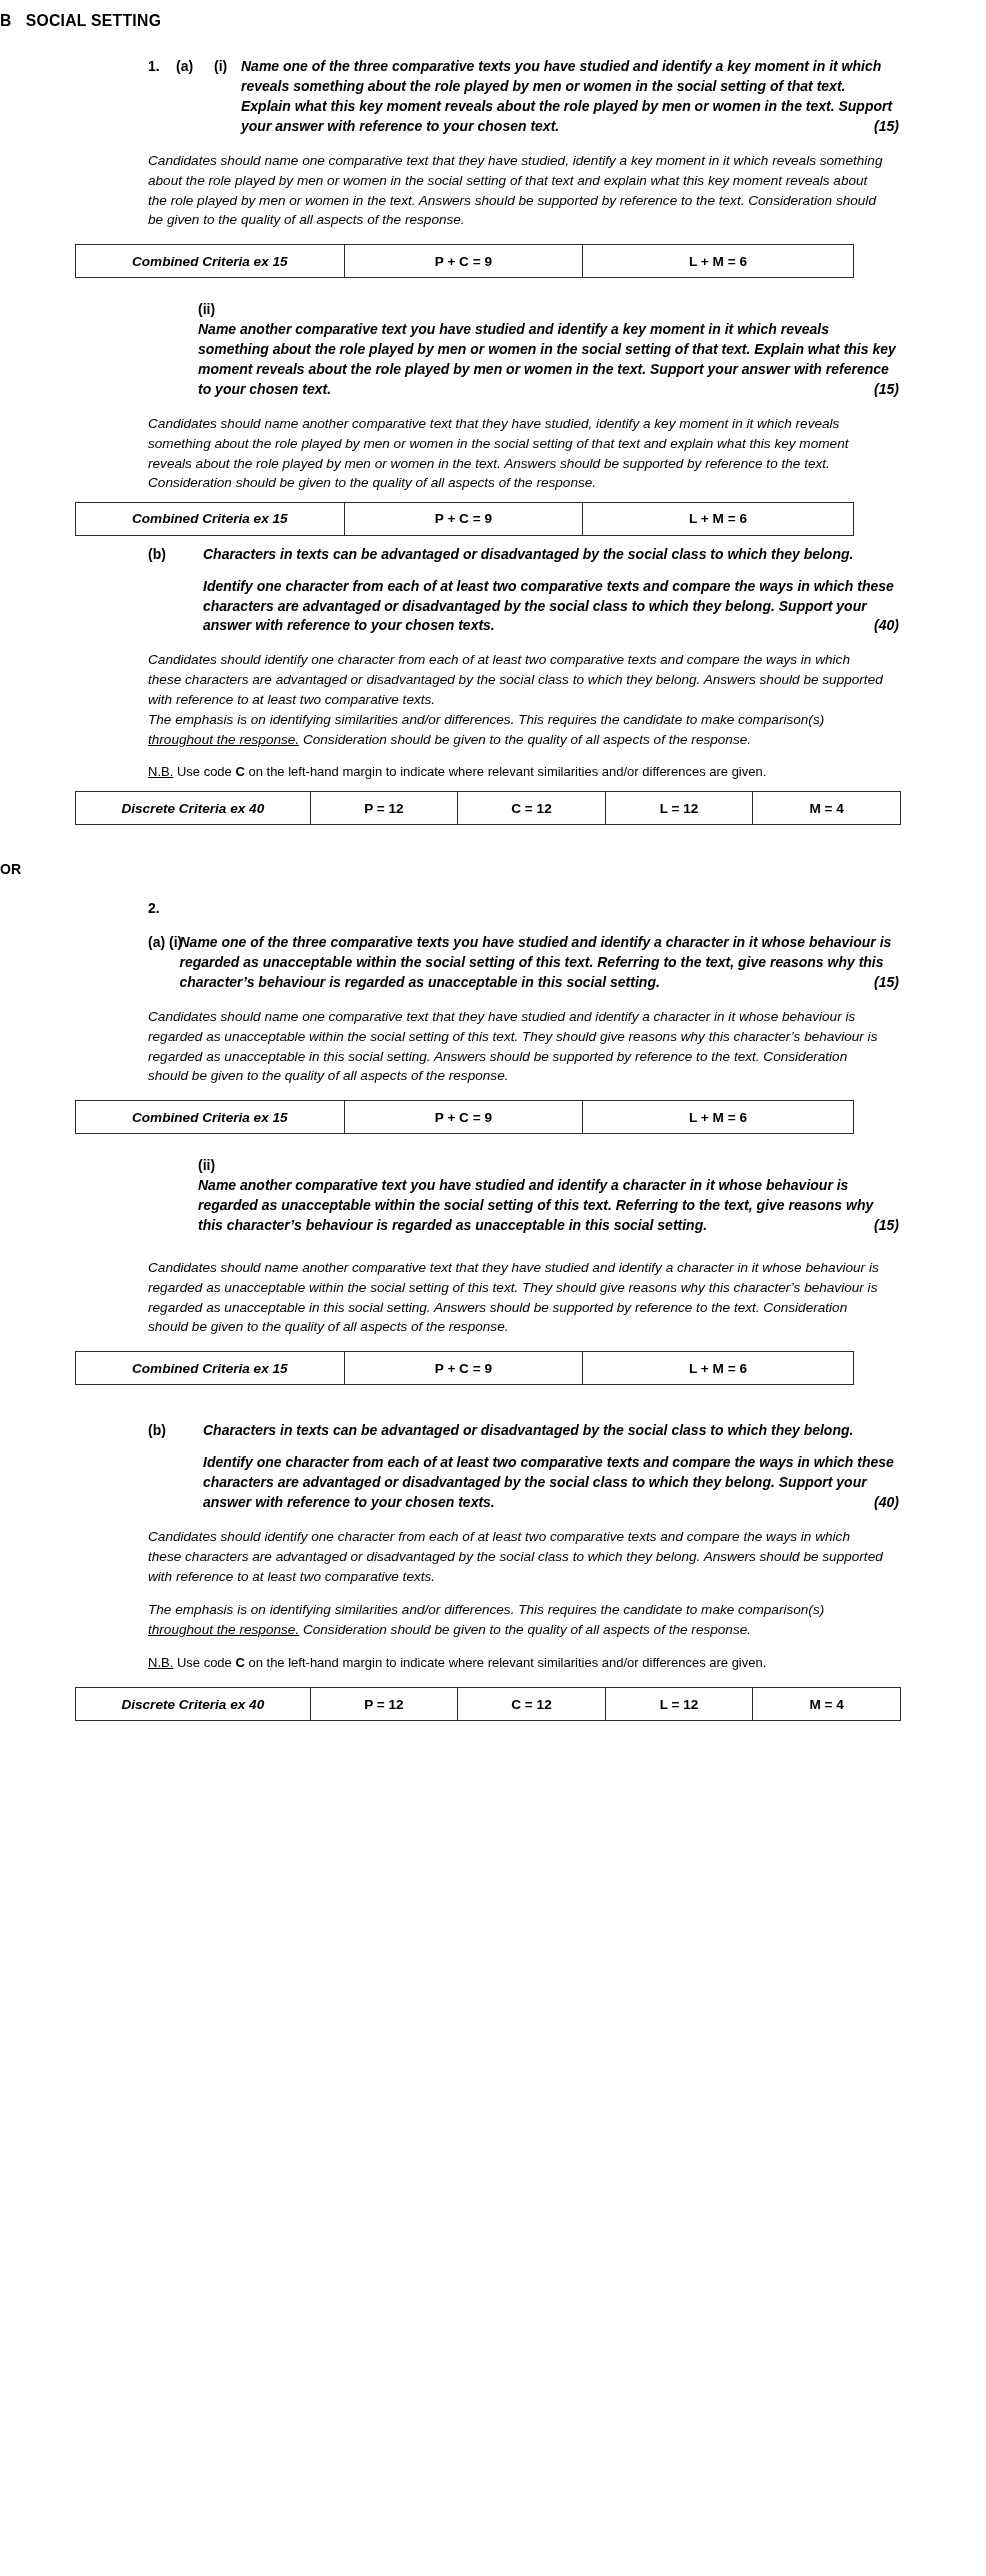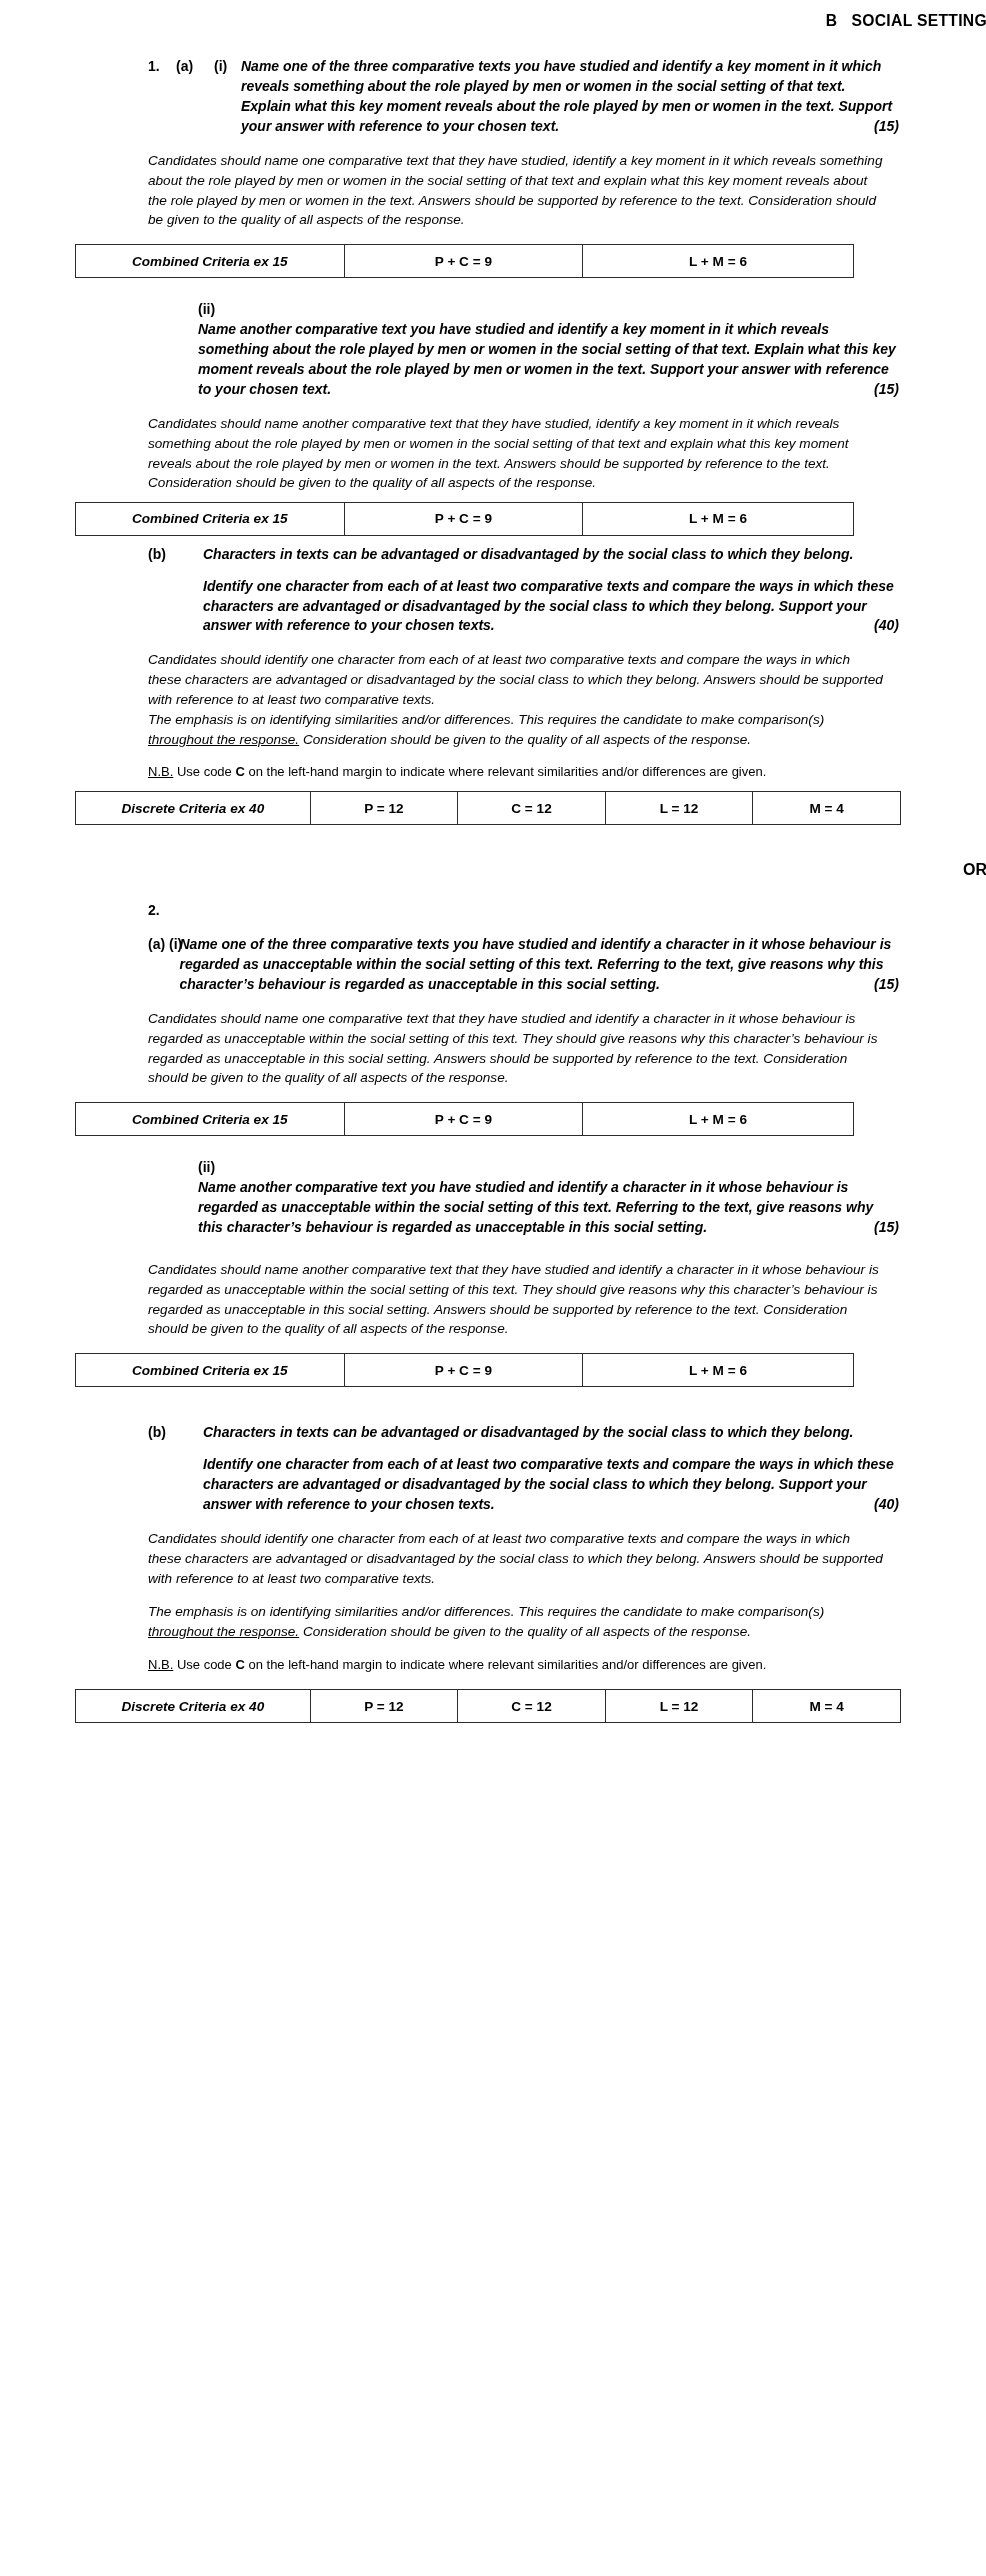--- a/index.html
+++ b/index.html
@@ -18,21 +18,21 @@
     position: relative;
     width: 987px;
     min-height: 2576px;
     background: #ffffff;
     box-sizing: border-box;
     padding: 0;
   }
 
   
   .section-heading {
-    text-align: right;
+    text-align: left;
     font-weight: bold;
     font-size: 15.7px;
     letter-spacing: 0.3px;
     padding-top: 12px;
     padding-bottom: 5.4px;
   }
   .section-heading .letter { margin-right: 14px; }
   .spacer-lg { height: 22px; }
   .spacer-md { height: 14px; }
   .spacer-sm { height: 8.7px; }
@@ -99,23 +99,23 @@
     line-height: 1.46;
     padding-left: 148px;
     padding-right: 78px;
   }
   .nb u { text-decoration: underline; }
   .nb b { font-weight: bold; }
   .u { text-decoration: underline; }
 
   
   .or-divider {
-    text-align: right;
-    font-weight: bold;
-    font-size: 16px;
+    text-align: left;
+    font-weight: bold;
+    font-size: 14px;
     padding-left: 0;
   }
 
   
   .criteria-table {
     border-collapse: collapse;
     margin-left: 75px;
     table-layout: fixed;
     background: #ffffff;
   }

